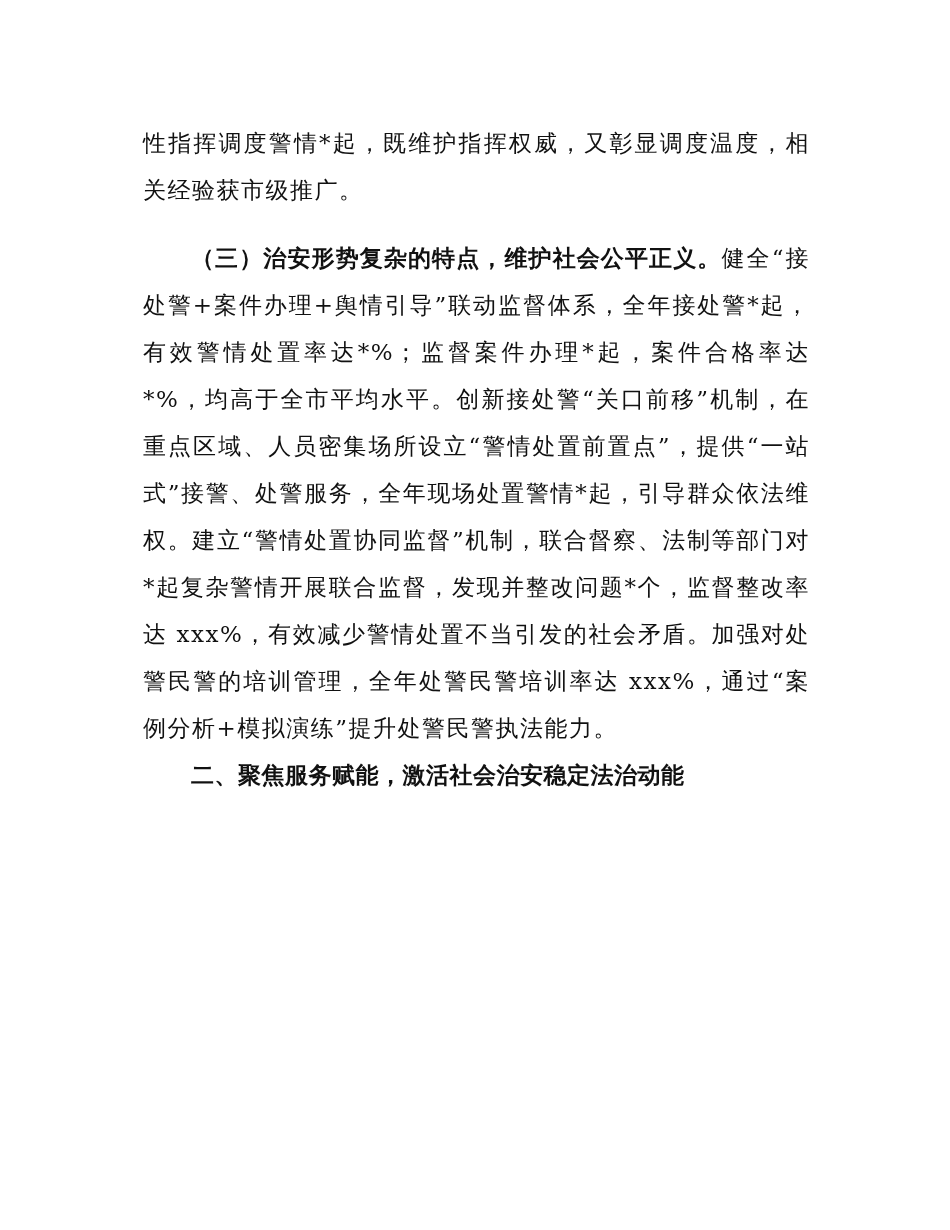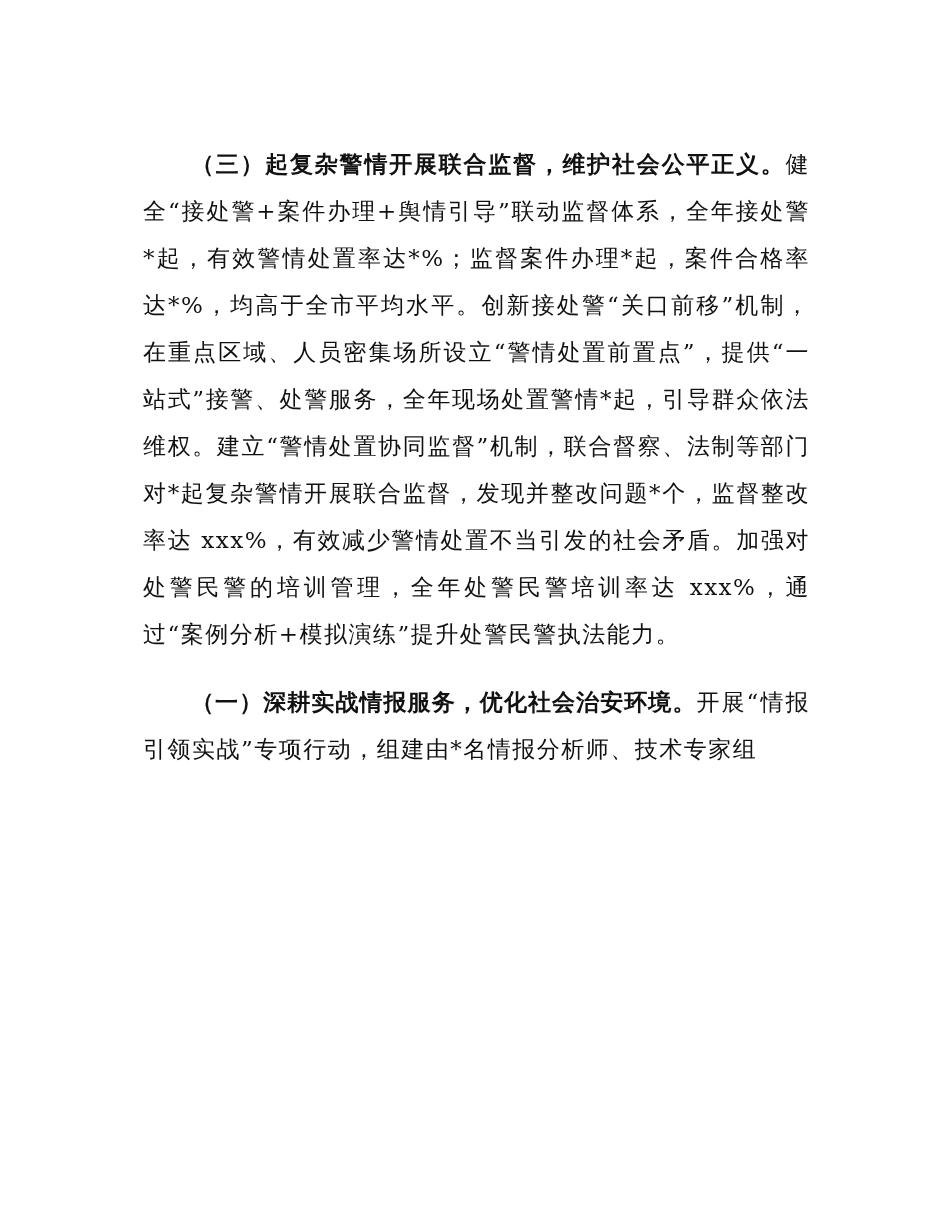--- a/index.html
+++ b/index.html
@@ -46,24 +46,25 @@
       font-family: "DejaVu Sans", "Liberation Sans", sans-serif;
       font-weight: bold;
       letter-spacing: 0.5px;
     }
   </style>
 </head>
 <body>
 
 <div class="page">
 
+  <p class="para cont">
+    <span>性指挥调度警情*起，既维护指挥权威，又彰显调度温度，相关经验获市级推广。</span>
+  </p>
 
   <p class="para gap">
-    <span class="lead">（三）起复杂警情开展联合监督，维护社会公平正义。</span><span>健全“接处警+案件办理+舆情引导”联动监督体系，全年接处警*起，有效警情处置率达*%；监督案件办理*起，案件合格率达*%，均高于全市平均水平。创新接处警“关口前移”机制，在重点区域、人员密集场所设立“警情处置前置点”，提供“一站式”接警、处警服务，全年现场处置警情*起，引导群众依法维权。建立“警情处置协同监督”机制，联合督察、法制等部门对*起复杂警情开展联合监督，发现并整改问题*个，监督整改率达 xxx%，有效减少警情处置不当引发的社会矛盾。加强对处警民警的培训管理，全年处警民警培训率达 xxx%，通过“案例分析+模拟演练”提升处警民警执法能力。</span>
+    <span class="lead">（三）治安形势复杂的特点，维护社会公平正义。</span><span>健全“接处警+案件办理+舆情引导”联动监督体系，全年接处警*起，有效警情处置率达*%；监督案件办理*起，案件合格率达*%，均高于全市平均水平。创新接处警“关口前移”机制，在重点区域、人员密集场所设立“警情处置前置点”，提供“一站式”接警、处警服务，全年现场处置警情*起，引导群众依法维权。建立“警情处置协同监督”机制，联合督察、法制等部门对*起复杂警情开展联合监督，发现并整改问题*个，监督整改率达 xxx%，有效减少警情处置不当引发的社会矛盾。加强对处警民警的培训管理，全年处警民警培训率达 xxx%，通过“案例分析+模拟演练”提升处警民警执法能力。</span>
   </p>
 
+  <p class="section-heading gap">二、聚焦服务赋能，激活社会治安稳定法治动能</p>
 
 
-  <p class="para gap">
-    <span class="lead">（一）深耕实战情报服务，优化社会治安环境。</span><span>开展“情报引领实战”专项行动，组建由*名情报分析师、技术专家组</span>
-  </p>
 
 </div>
 
 </body></html>

